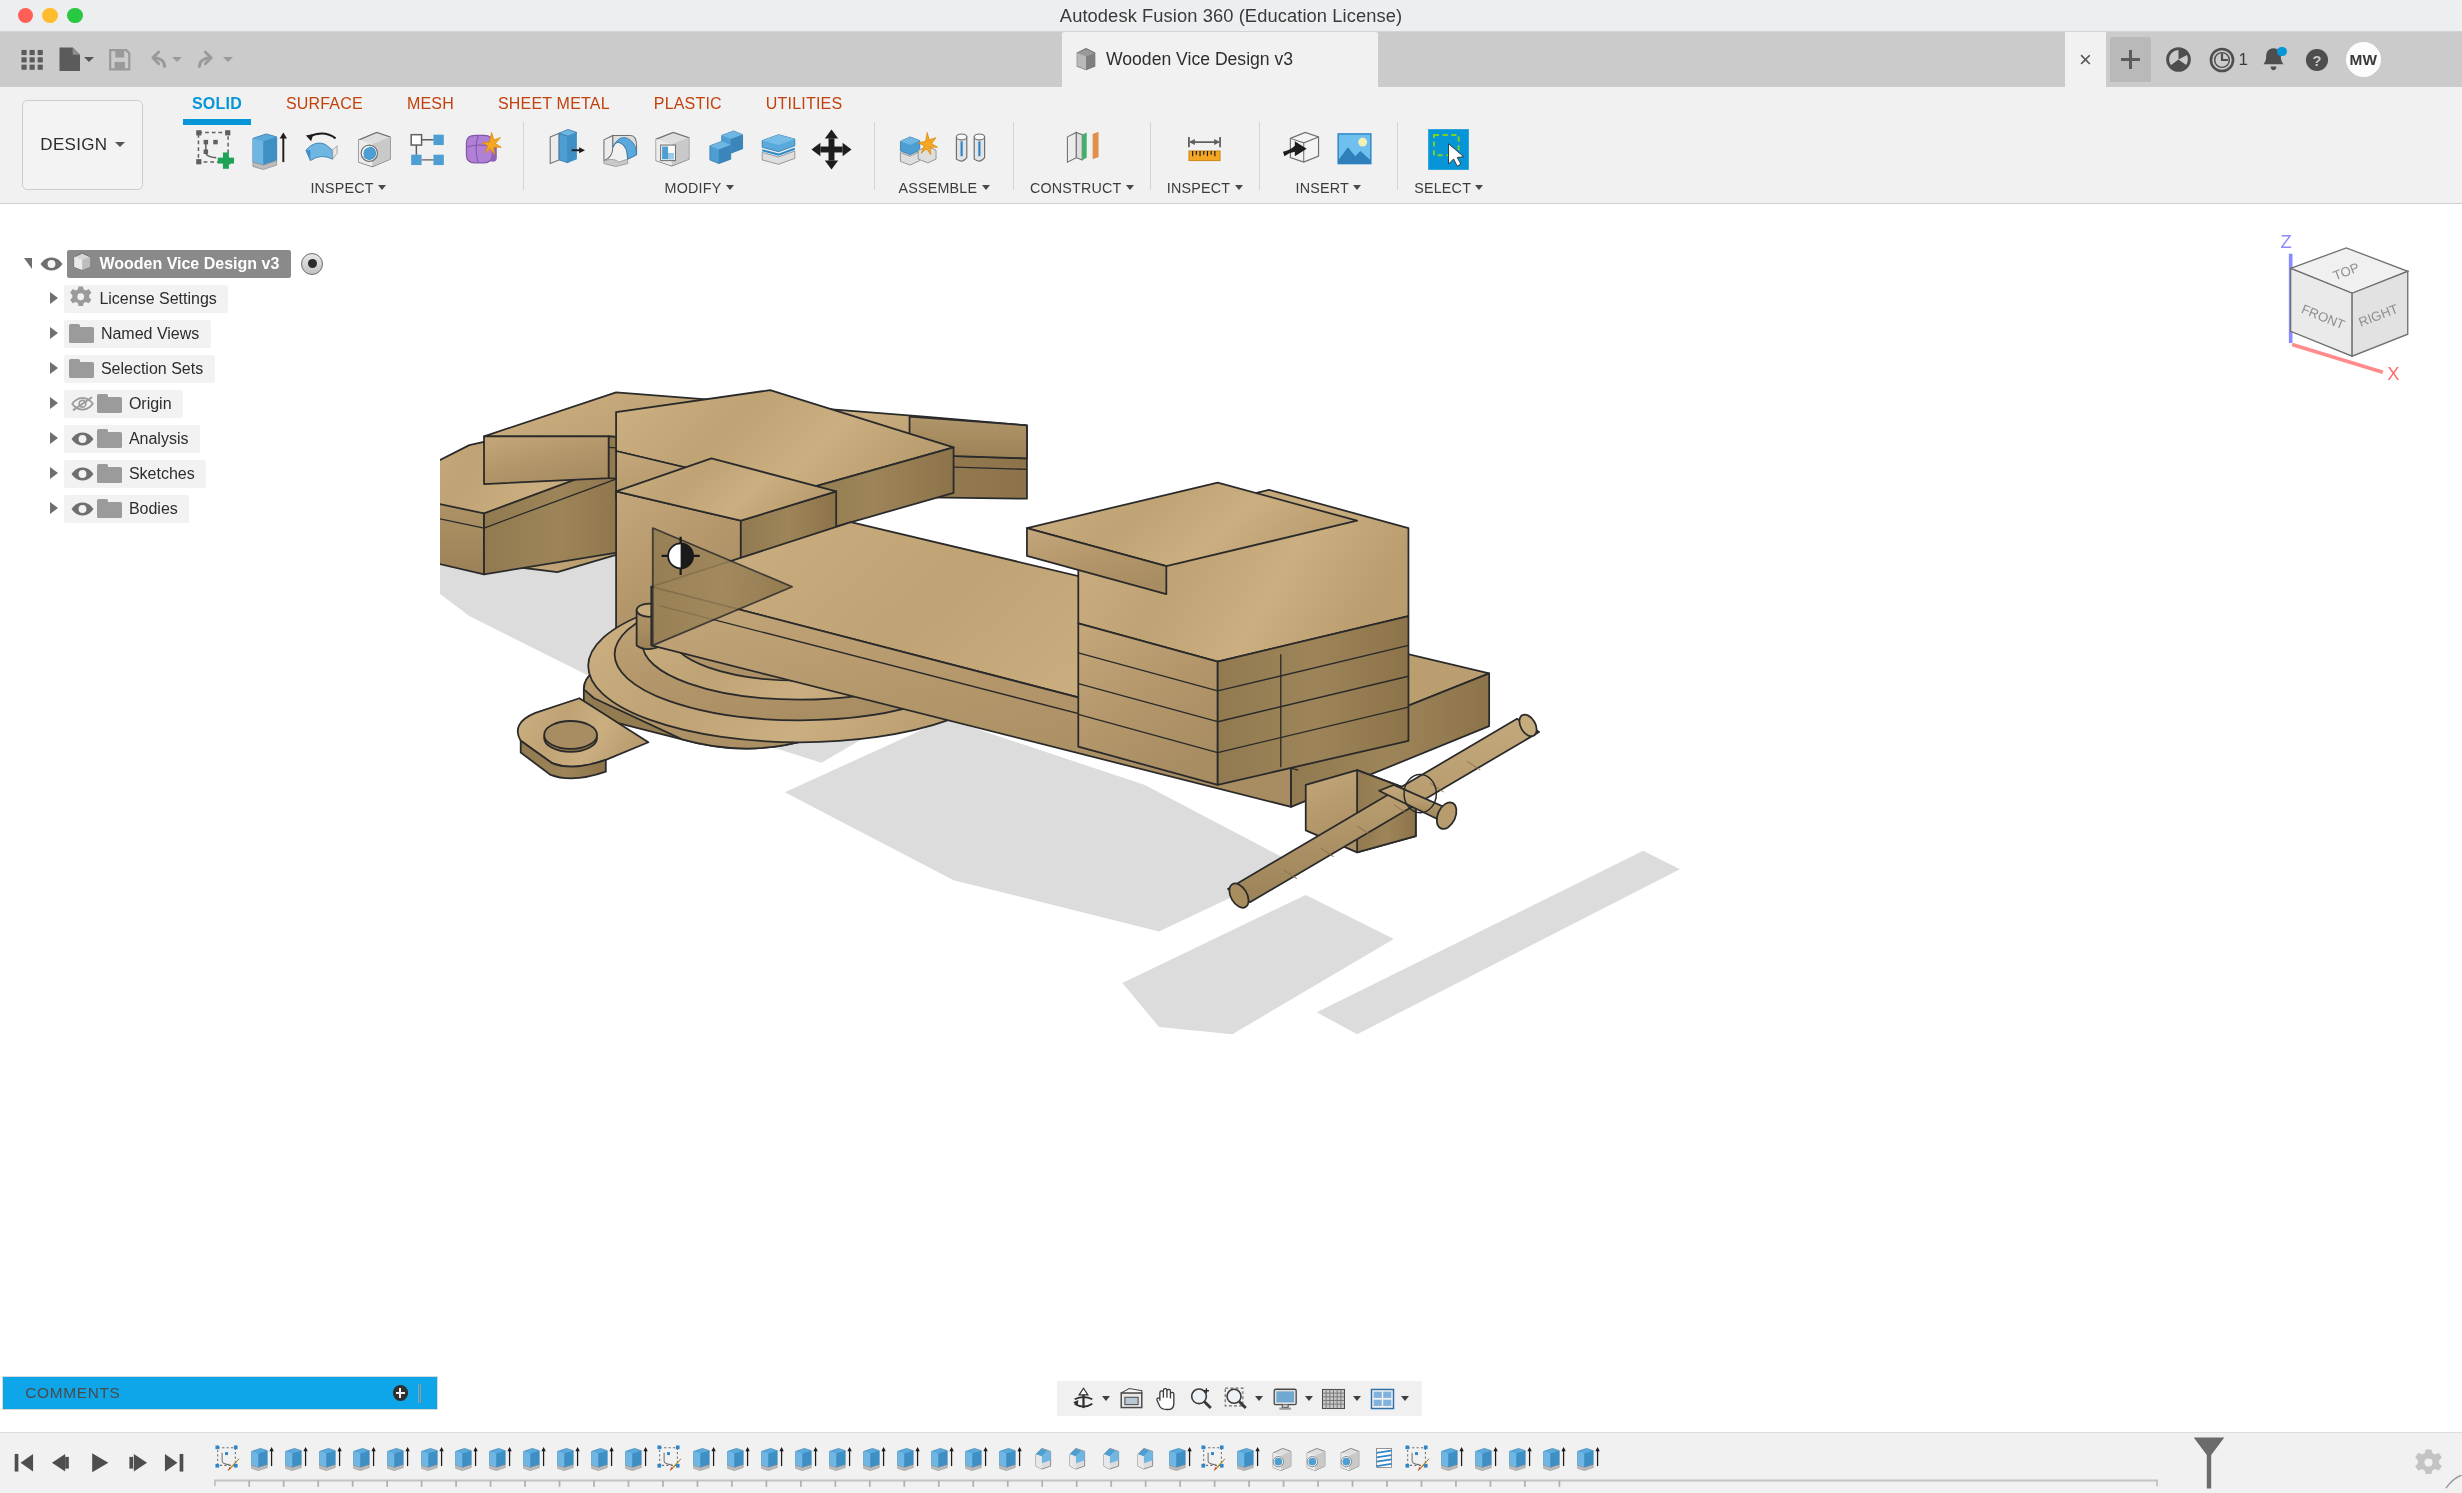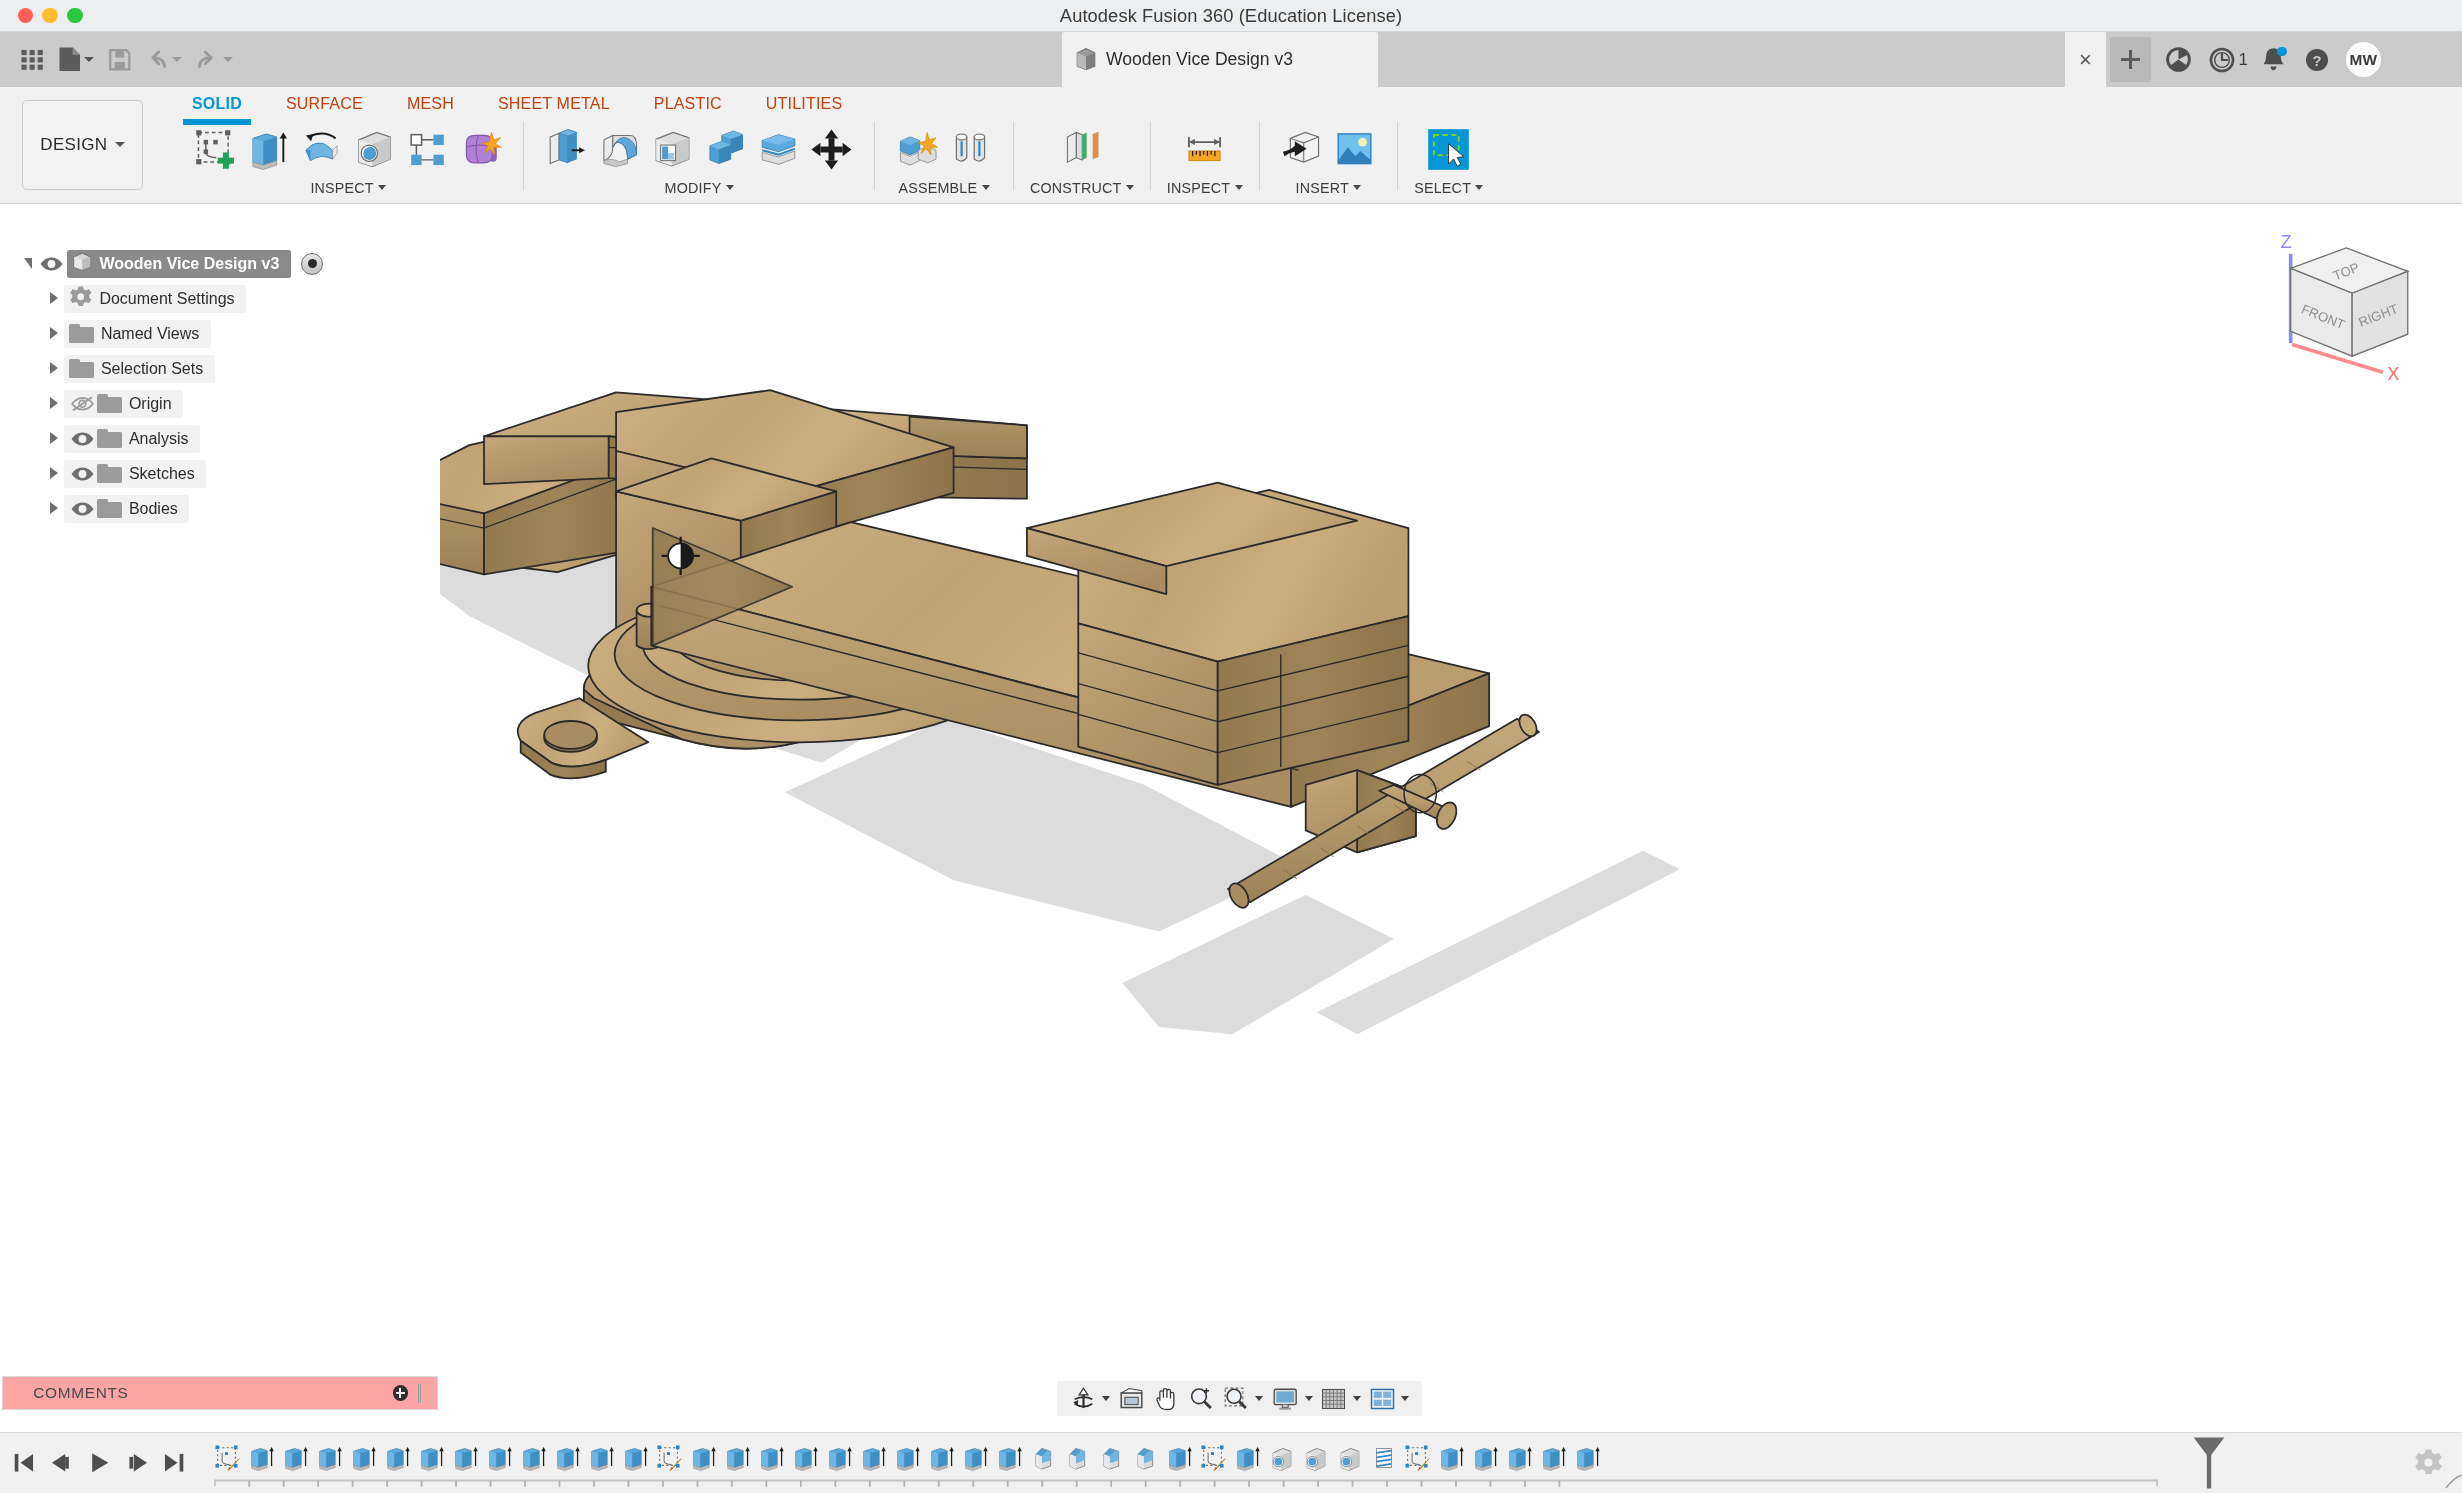--- a/index.html
+++ b/index.html
@@ -195,22 +195,22 @@
     background: #f0f0f0; display: flex; align-items: center; padding: 0 8.8px; gap: 0px;
     border-radius: 1.5px;
   }
   .nb { display: flex; align-items: center; justify-content: center; height: 32px; padding: 0 5.1px; cursor: pointer; }
   .nb-caret { width: 0; height: 0; border-left: 4.4px solid transparent; border-right: 4.4px solid transparent;
               border-top: 5.1px solid #3f3f3f; margin-left: 1.5px; margin-right: 3.7px; cursor: pointer; }
 
   
   .comments {
     position: absolute; left: 2.2px; top: 1376px; width: 436px; height: 34px;
-    background: #fca5a5; border: 0.7px solid #d8d8d8;
-    display: flex; align-items: center; padding-left: 30px;
+    background: #0ea5e9; border: 0.7px solid #d8d8d8;
+    display: flex; align-items: center; padding-left: 22px;
   }
   .comments-title { font-size: 15.4px; color: #4a4a4a; letter-spacing: 0.7px; }
   .comments-right { position: absolute; right: 16px; display: flex; align-items: center; gap: 10.3px; }
   .plus-circle { width: 15.4px; height: 15.4px; border-radius: 50%; background: #2f2f2f; position: relative; cursor: pointer; }
   .plus-circle::before { content: ''; position: absolute; left: 2.9px; top: 6.6px; width: 9.5px; height: 2.2px; background: #efefef; }
   .plus-circle::after { content: ''; position: absolute; left: 6.6px; top: 2.9px; width: 2.2px; height: 9.5px; background: #efefef; }
 
   
   .timeline {
     position: absolute; left: 0; top: 1432px; width: 2462px; height: 62px;
@@ -789,21 +789,21 @@
         <div class="tw" style="width:62px;justify-content:flex-end;padding-right:5.9px">
           <span class="arrow-r"></span>
         </div>
         <div class="row-pill">
           <span>
             <svg width="23.5" height="23.5" viewBox="0 0 32 32">
                 <path d="M13 2 h6 l1 4 3 1.5 4-2 3.5 5 -3 3 0 3.5 3 3 -3.5 5 -4 -2 -3 1.5 -1 4 h-6 l-1 -4 -3 -1.5 -4 2 -3.5 -5 3 -3 0 -3.5 -3 -3 3.5 -5 4 2 3 -1.5 Z" fill="#9b9b9b"></path>
                 <circle cx="16" cy="16" r="4.6" fill="#f2f2f2"></circle>
               </svg>
           </span>
-          <span class="tlabel">Document Settings</span>
+          <span class="tlabel">License Settings</span>
         </div>
       </div>
 
       <div class="trow">
         <div class="tw" style="width:62px;justify-content:flex-end;padding-right:5.9px">
           <span class="arrow-r"></span>
         </div>
         <div class="row-pill">
           <span class="folder-ico"></span>
           <span class="tlabel">Named Views</span>

